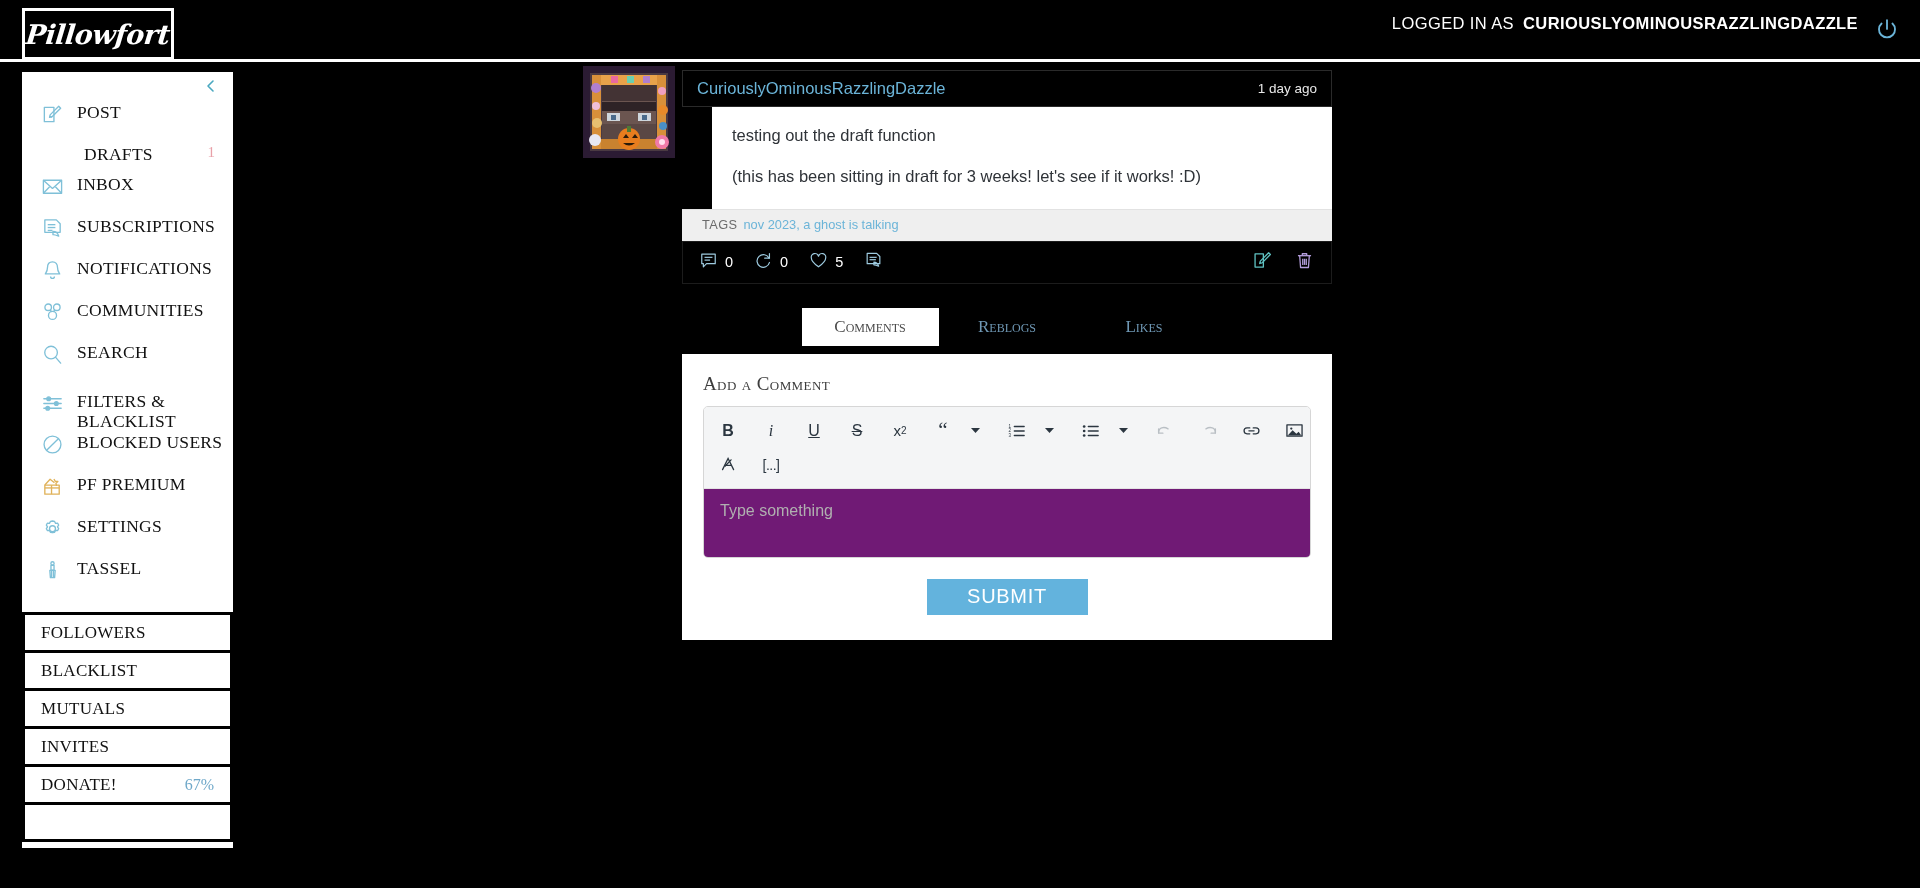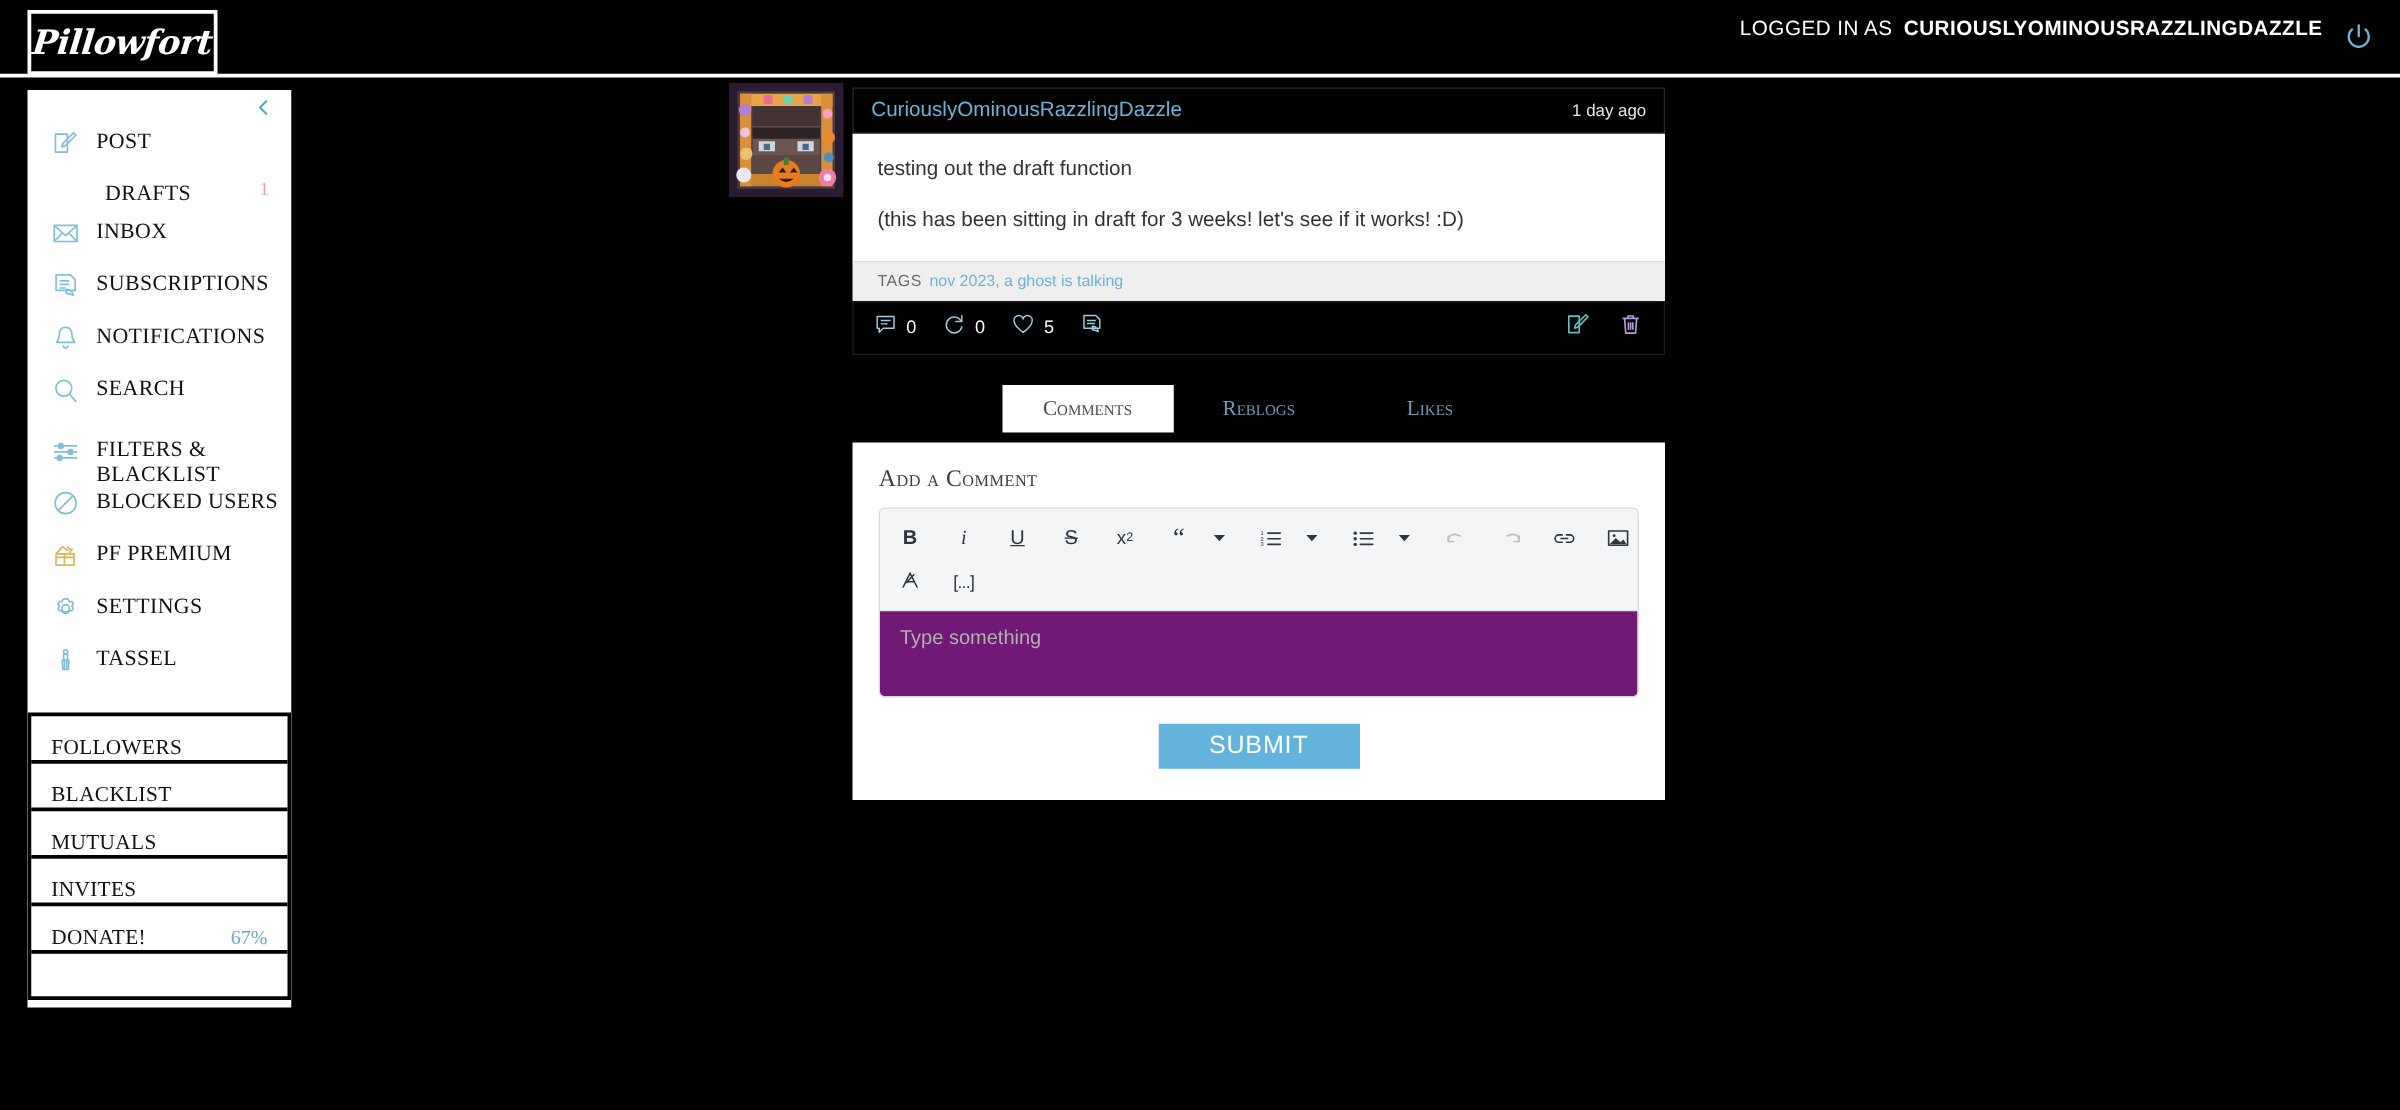--- a/index.html
+++ b/index.html
@@ -102,21 +102,21 @@
 
   
   #boxed-list {
     margin: 12px 0 0 0;
     border: 3px solid #000;
     background: #fff;
   }
   .box-item {
     height: 38px;
     border-bottom: 3px solid #000;
-    display: flex; align-items: flex-end;
+    display: flex; align-items: center;
     padding: 0 16px;
     cursor: pointer;
     position: relative;
   }
   .box-item:last-child { border-bottom: none; }
   .box-label {
     font-family: "Liberation Serif", serif;
     font-size: 17px; color: #111;
     letter-spacing: .3px;
   }
@@ -148,20 +148,21 @@
     justify-content: space-between;
   }
   #post-author {
     font-size: 16.5px; color: #6bb4d8; cursor: pointer;
   }
   #post-time { font-size: 13.5px; color: #e9e9e9; }
 
   #post-body {
     background: #ffffff;
     padding: 17px 20px 20px 20px;
+    margin-left: 30px;
   }
   .post-para {
     font-size: 16.5px; color: #2f3338;
     line-height: 1.45;
   }
   .post-para + .post-para { margin-top: 17px; }
 
   #post-tags {
     background: #efefef;
     border-top: 1px solid #e2e2e2;
@@ -342,20 +343,32 @@
   <div class="nav-item">
     <span class="nav-icon">
       <svg width="23" height="23" viewBox="0 0 24 24" fill="none" stroke="#7fc0d8" stroke-width="1.4" stroke-linejoin="round">
         <path d="M12 3 c-3.4 0 -5.2 2.4 -5.2 5.6 c0 4.2 -1.6 6 -2.3 7 h15 c-.7 -1 -2.3 -2.8 -2.3 -7 C17.2 5.4 15.4 3 12 3 z"></path>
         <path d="M10 18.2 a2 2 0 0 0 4 0"></path>
       </svg>
     </span>
     <span class="nav-label">NOTIFICATIONS</span>
   </div>
 
+  <div class="nav-item">
+    <span class="nav-icon">
+      <svg width="23" height="23" viewBox="0 0 24 24" fill="none" stroke="#7fc0d8" stroke-width="1.4">
+        <circle cx="7.5" cy="6.5" r="3.4"></circle>
+        <circle cx="16.5" cy="6.5" r="3.4"></circle>
+        <circle cx="12" cy="15" r="4.2"></circle>
+        <path d="M9.5 9 L11 11.3"></path>
+          <path d="M14.5 9 L13 11.3"></path>
+      </svg>
+    </span>
+    <span class="nav-label">COMMUNITIES</span>
+  </div>
 
   <div class="nav-item">
     <span class="nav-icon">
       <svg width="23" height="23" viewBox="0 0 24 24" fill="none" stroke="#7fc0d8" stroke-width="1.4" stroke-linecap="round">
         <circle cx="10.5" cy="10" r="6.6"></circle>
         <path d="M15.3 15 L20.5 21"></path>
       </svg>
     </span>
     <span class="nav-label">SEARCH</span>
   </div>

